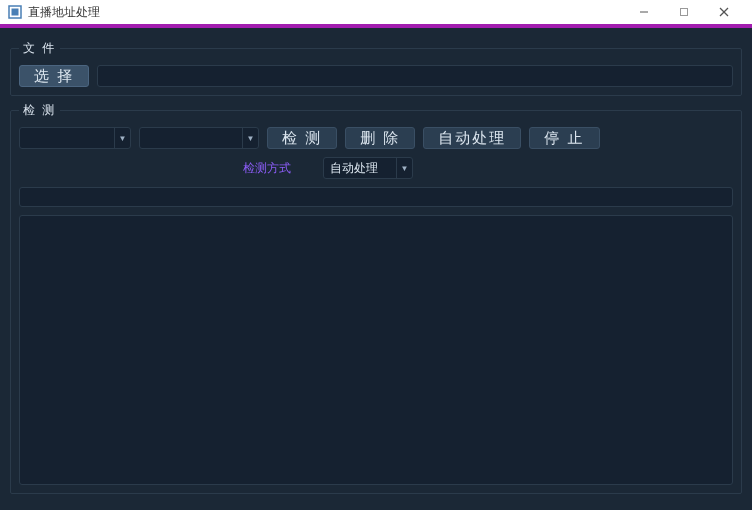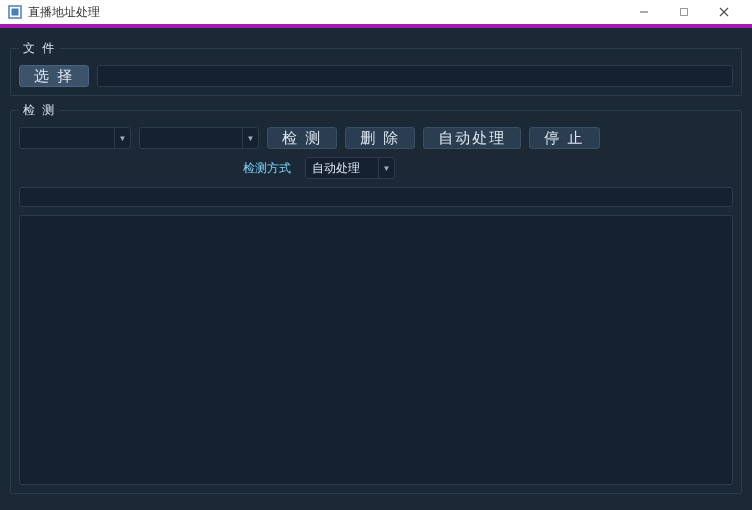--- a/index.html
+++ b/index.html
@@ -100,21 +100,21 @@
     .dropdown .caret {
       position: absolute;
       right: 0; top: 0;
       height: 100%; width: 16px;
       border-left: 1px solid #2b3b4b;
       display: flex; align-items: center; justify-content: center;
       font-size: 8px;
       color: #9fb1c4;
     }
     .detect-row2 { justify-content: flex-start; padding-left: 224px; }
-    .label-inline { color: #7dd3fc; margin-right: 6px; }
+    .label-inline { color: #8b5cf6; margin-right: 24px; }
     .detect-result {
       flex: 0 0 auto;
       width: 100%;
       height: 20px;
       background: #152130;
       border: 1px solid #2b3b4b;
       border-radius: 3px;
       margin-top: 8px;
     }
     .detect-log {

